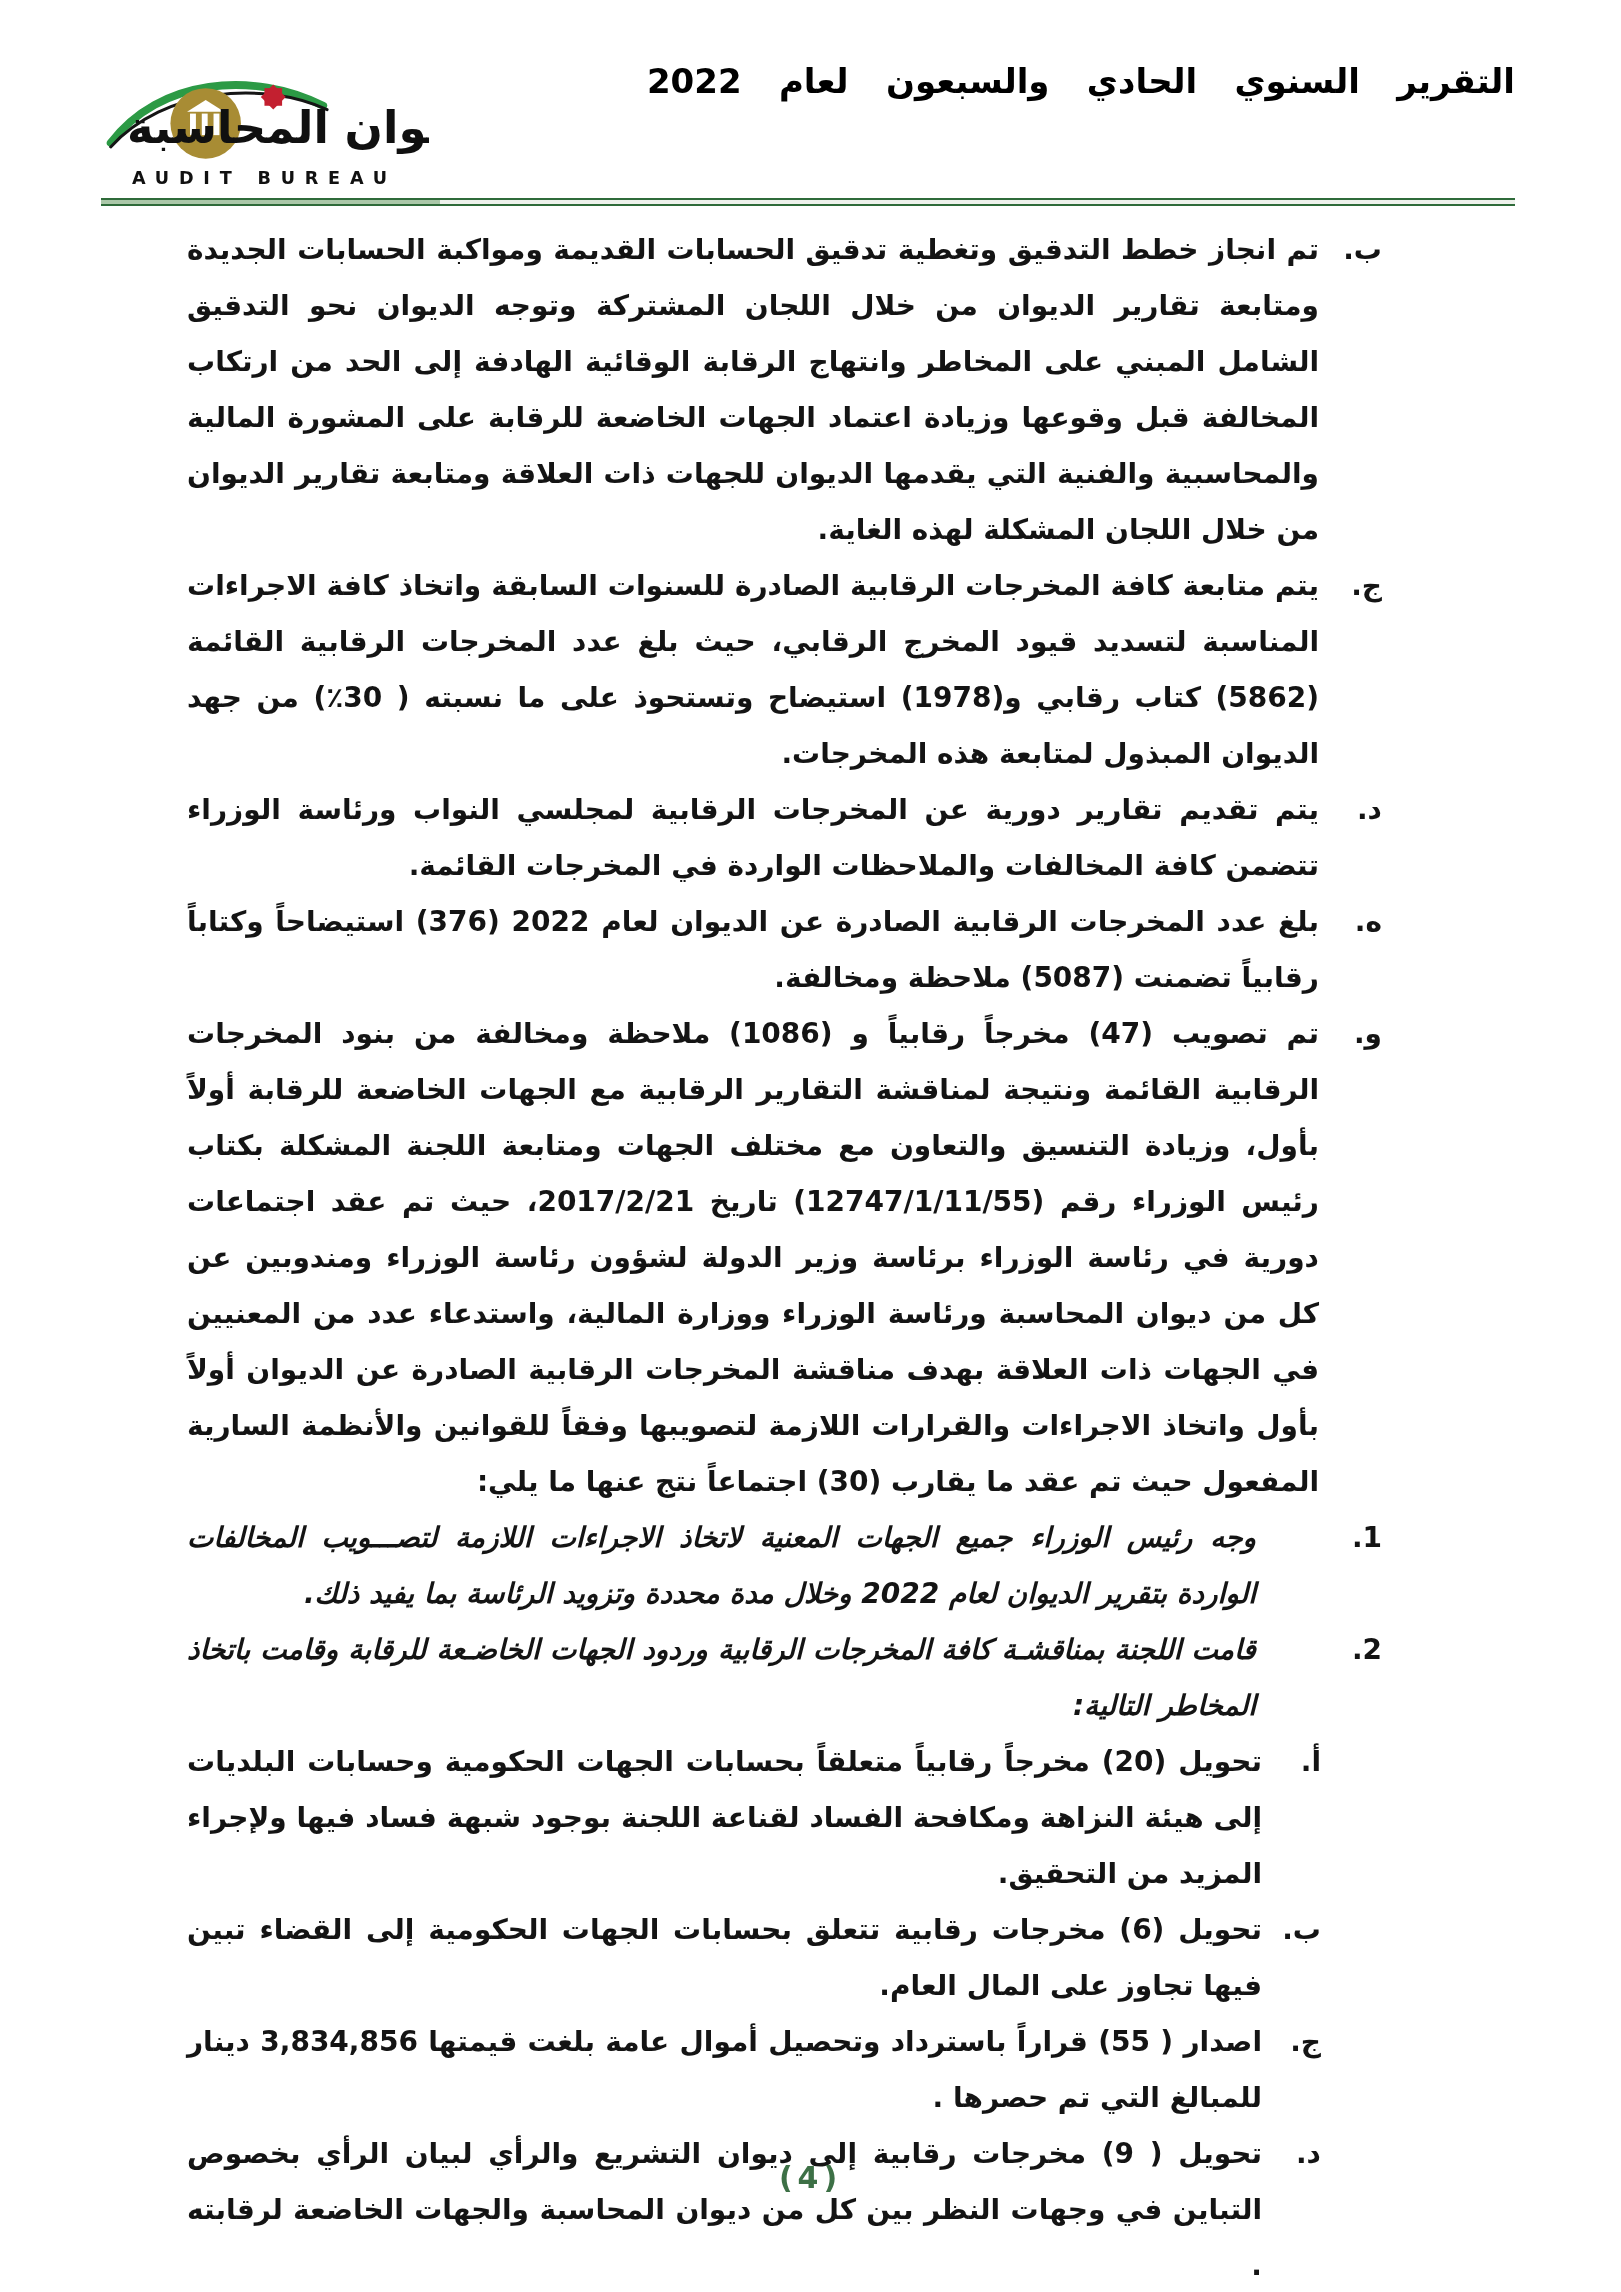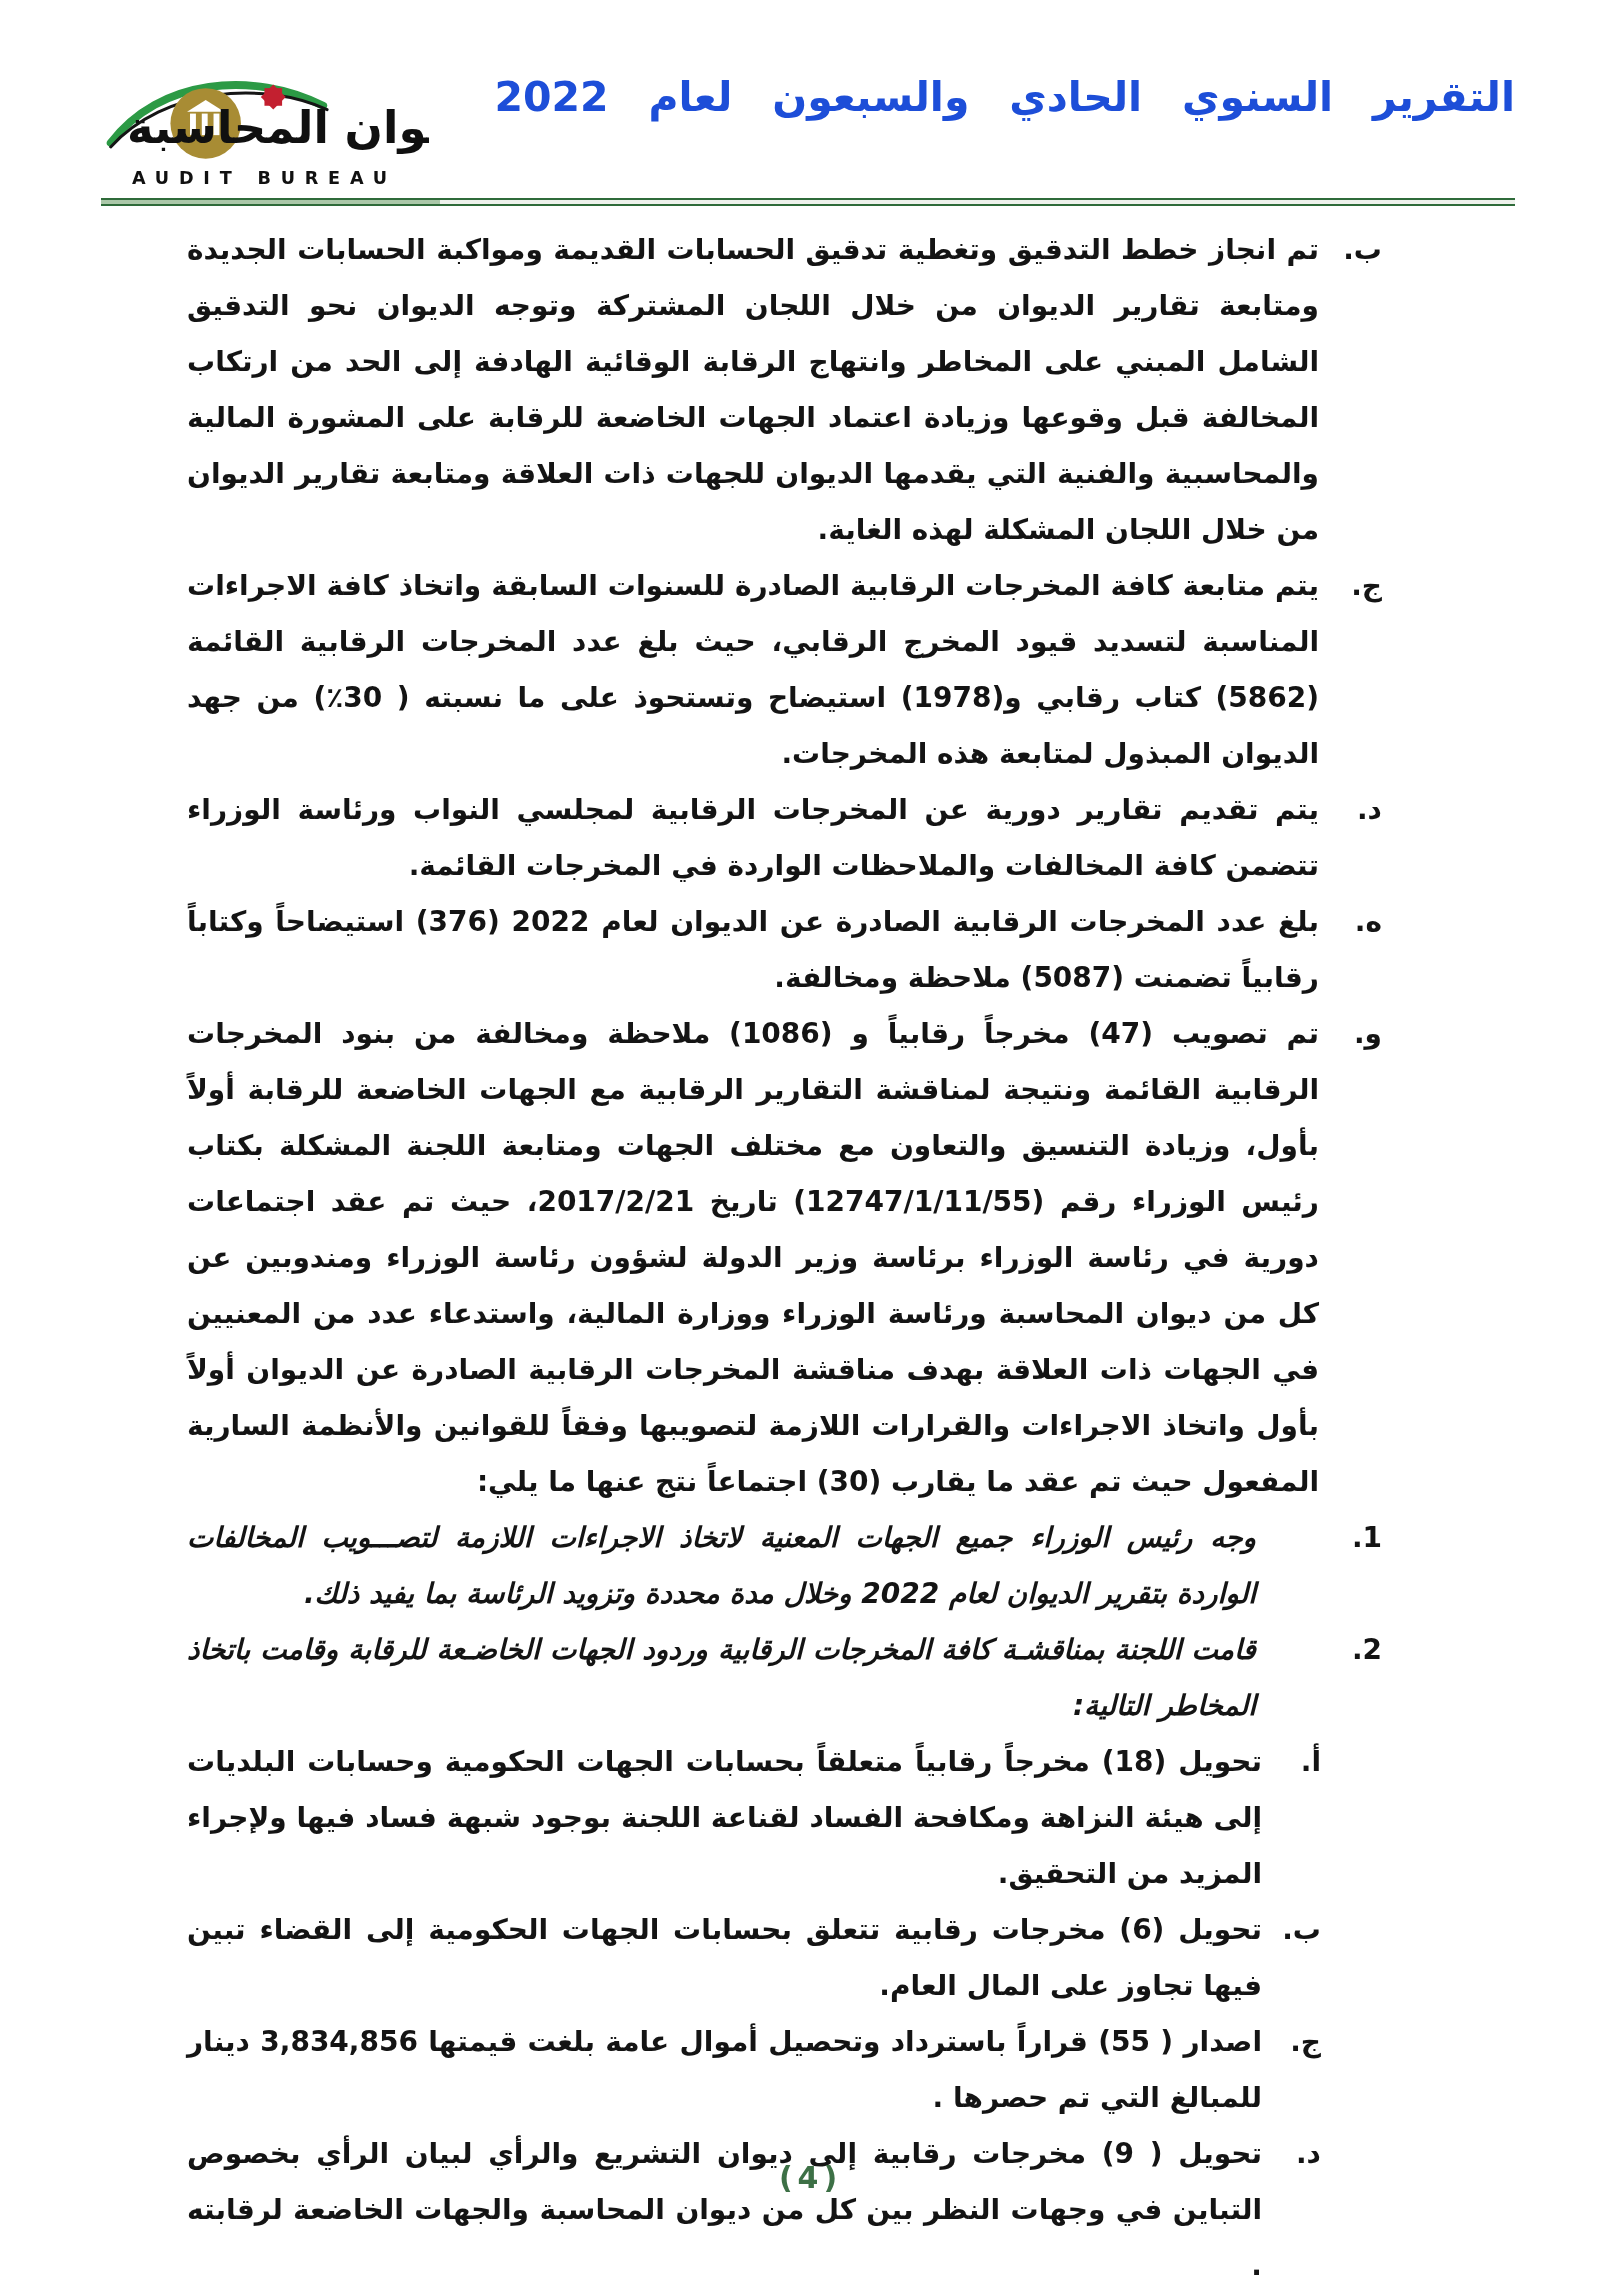--- a/index.html
+++ b/index.html
@@ -6,22 +6,22 @@
   .page {
     position:relative; width:1621px; height:2293px; margin:0 auto;
     background:#ffffff; overflow:hidden;
     font-family:"DejaVu Sans", sans-serif;
   }
 
   
   .logo { position:absolute; left:96px; top:37px; width:333px; height:162px; }
   .report-title {
     position:absolute; top:61px; right:106px;
-    direction:rtl; color:#1d4ed8; font-size:41px; font-weight:bold;
-    word-spacing:25.5px; white-space:nowrap;margin-top:12px;
+    direction:rtl; color:#000000; font-size:34px; font-weight:bold;
+    word-spacing:25.5px; white-space:nowrap;
   }
   .header-divider {
     position:absolute; top:198px; left:101px; width:1414px; height:3.9px;
     border-top:2.9px solid #2f6b3a; border-bottom:2.9px solid #2f6b3a;
     background:linear-gradient(to right, #abc8a9 0 24%, #eef2ec 24%);
   }
 
   
   .content {
     position:absolute; top:222px; right:239px; width:1215px;
@@ -102,21 +102,21 @@
       <div class="text">وجه رئيس الوزراء جميع الجهات المعنية لاتخاذ الاجراءات اللازمة لتصـــويب المخالفات الواردة بتقرير الديوان لعام 2022 وخلال مدة محددة وتزويد الرئاسة بما يفيد ذلك.</div>
     </div>
 
     <div class="item num">
       <span class="marker">2.</span>
       <div class="text">قامت اللجنة بمناقشـة كافة المخرجات الرقابية وردود الجهات الخاضـعة للرقابة وقامت باتخاذ المخاطر التالية:</div>
     </div>
 
     <div class="item sub">
       <span class="marker">أ.</span>
-      <div class="text">تحويل (18) مخرجاً رقابياً متعلقاً بحسابات الجهات الحكومية وحسابات البلديات إلى هيئة النزاهة ومكافحة الفساد لقناعة اللجنة بوجود شبهة فساد فيها ولإجراء المزيد من التحقيق.</div>
+      <div class="text">تحويل (20) مخرجاً رقابياً متعلقاً بحسابات الجهات الحكومية وحسابات البلديات إلى هيئة النزاهة ومكافحة الفساد لقناعة اللجنة بوجود شبهة فساد فيها ولإجراء المزيد من التحقيق.</div>
     </div>
 
     <div class="item sub">
       <span class="marker">ب.</span>
       <div class="text">تحويل (6) مخرجات رقابية تتعلق بحسابات الجهات الحكومية إلى القضاء تبين فيها تجاوز على المال العام.</div>
     </div>
 
     <div class="item sub">
       <span class="marker">ج.</span>
       <div class="text">اصدار ( 55) قراراً باسترداد وتحصيل أموال عامة بلغت قيمتها 3,834,856 دينار للمبالغ التي تم حصرها .</div>

